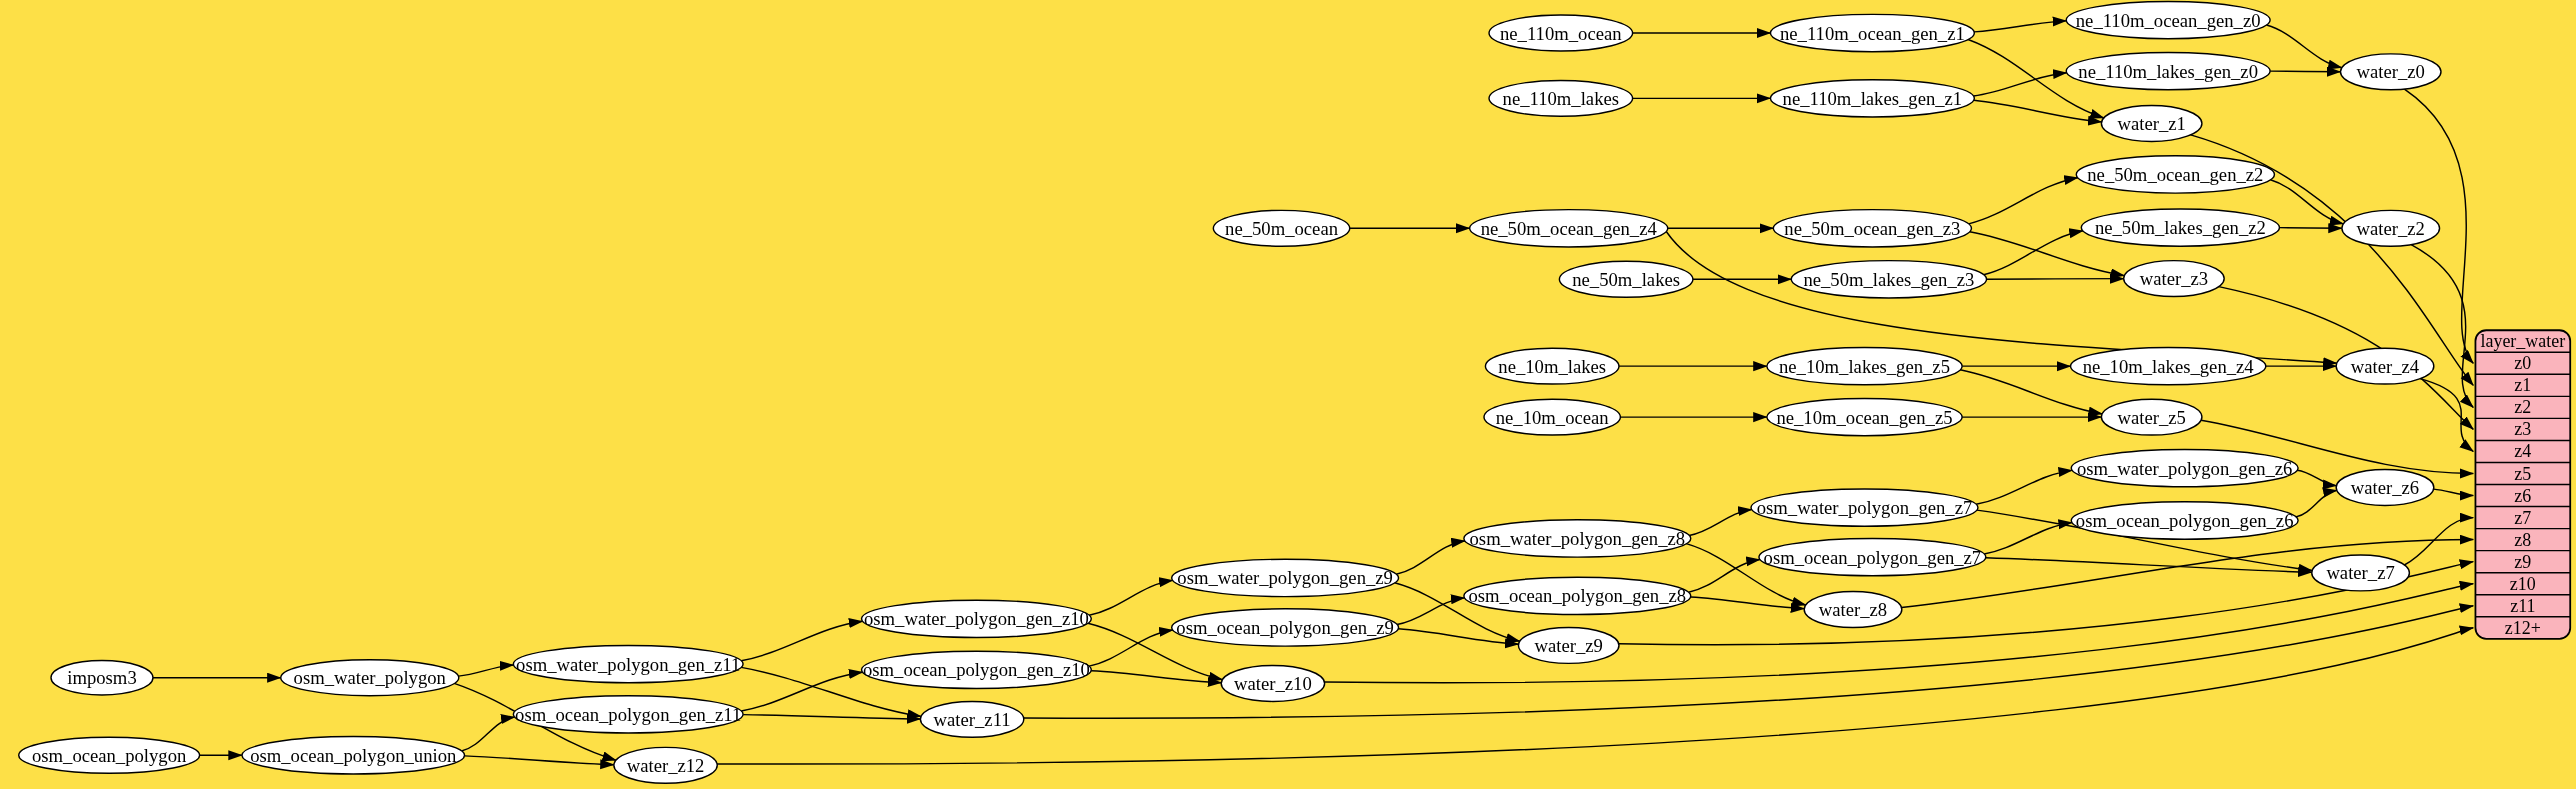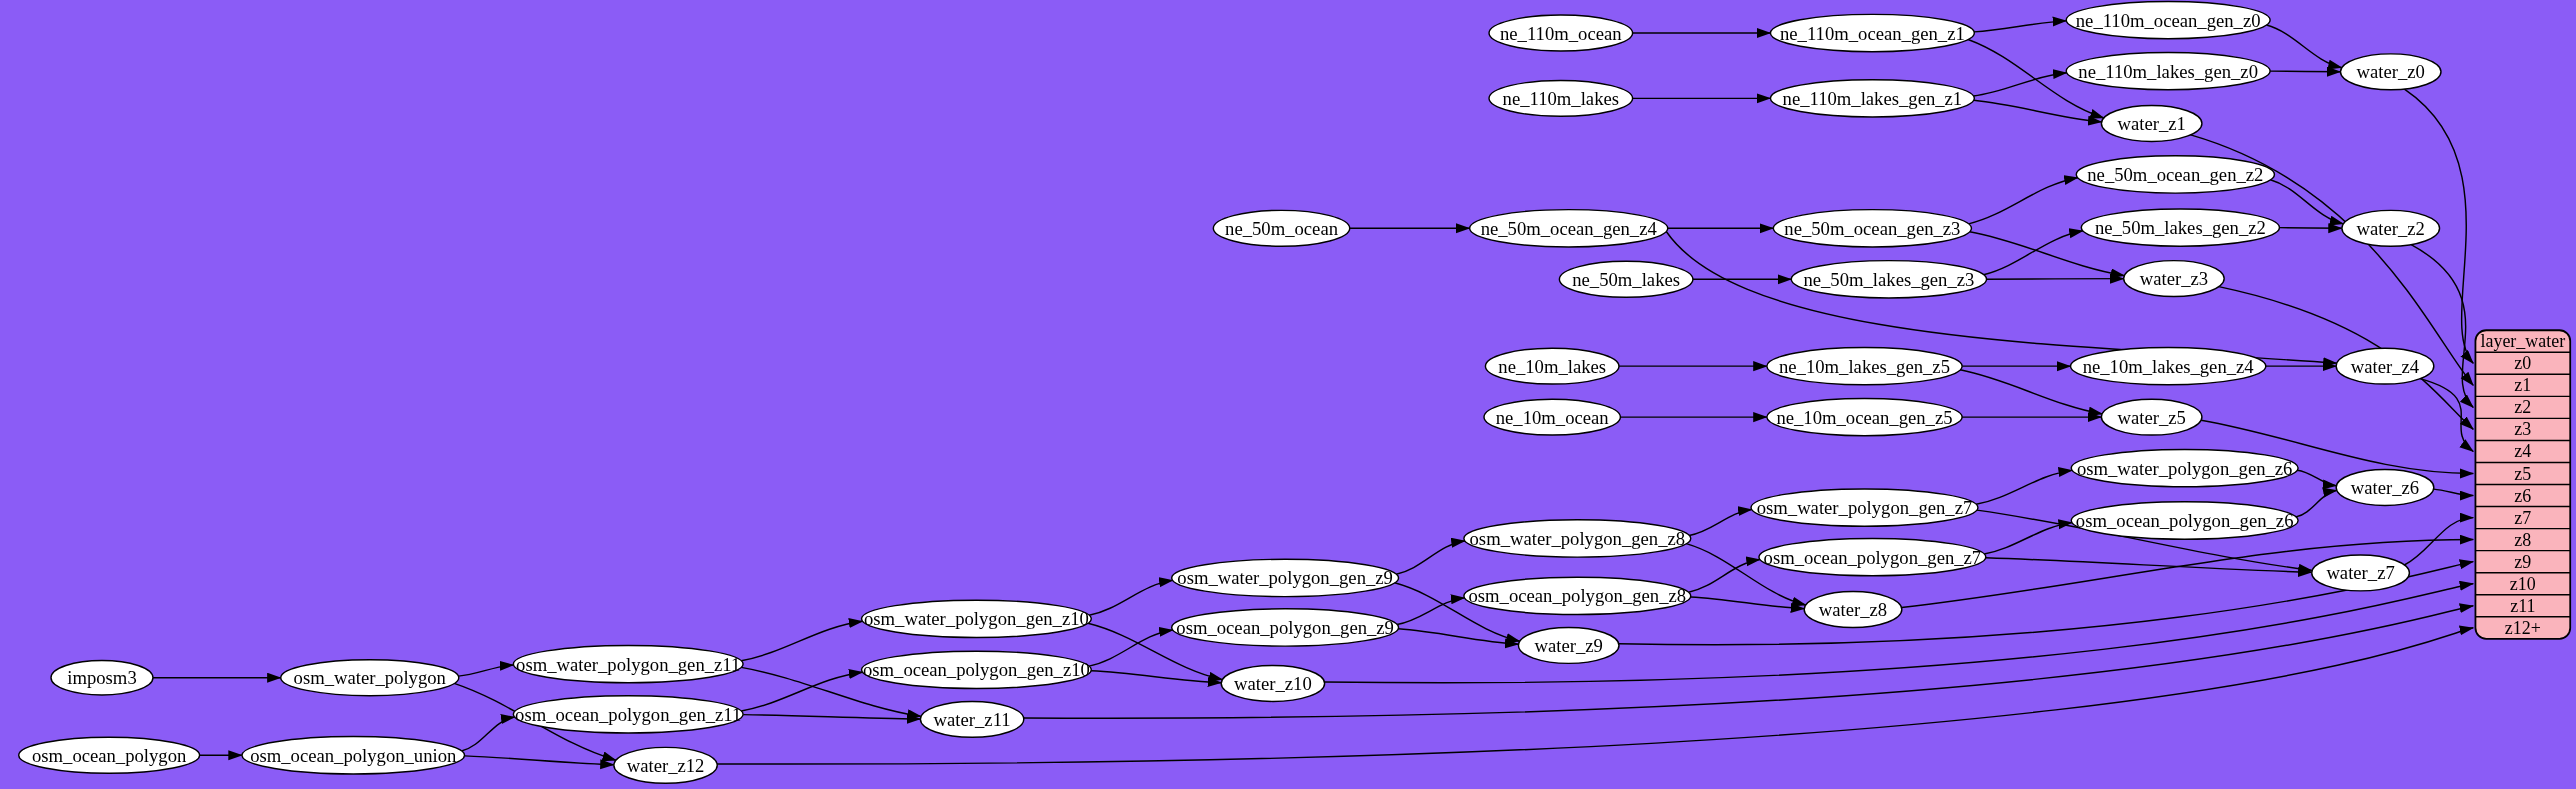--- a/index.html
+++ b/index.html
@@ -1,16 +1,16 @@
 <!DOCTYPE html>
 <html style="font-size:11.5px"><head>
 <meta charset="utf-8">
 <style>
   html,body{margin:0;padding:0;background:#ffffff;}
-  .stage{position:relative;width:2576px;height:789px;background:#8b5cf6;overflow:hidden;text-align:center;}
+  .stage{position:relative;width:2576px;height:789px;background:#fde047;overflow:hidden;text-align:center;}
   svg{display:block;}
   .node-ellipse{fill:#ffffff;stroke:#000000;stroke-width:2px;}
   .node-label{font-family:"Liberation Serif","DejaVu Serif",serif;font-size:26px;fill:#000000;
               text-anchor:middle;dominant-baseline:central;}
   .edge-path{fill:none;stroke:#000000;stroke-width:2px;}
   .table-label{font-family:"Liberation Serif","DejaVu Serif",serif;font-size:25px;fill:#000000;
                text-anchor:middle;dominant-baseline:central;}
   .table-outline{stroke:#000000;stroke-width:2.5px;}
   .table-sep{stroke:#000000;stroke-width:2px;}
 </style>

